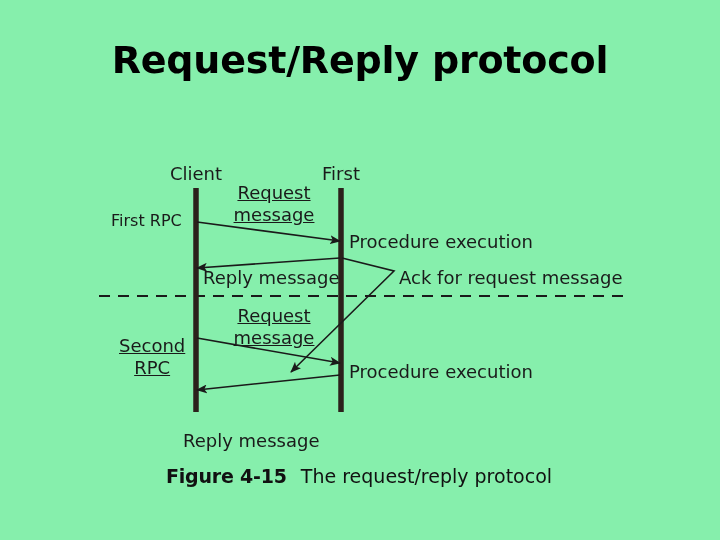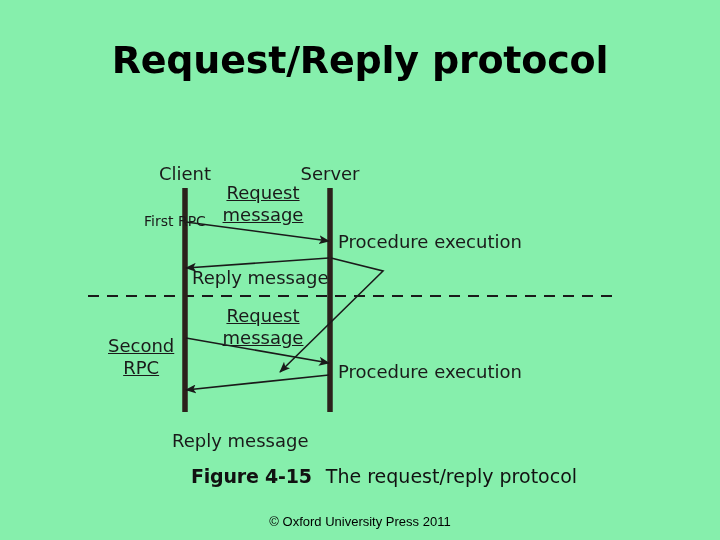--- a/index.html
+++ b/index.html
@@ -36,21 +36,21 @@
     font-size: 38px;
     line-height: 44px;
     letter-spacing: -0.2px;
     color: #000000;
     white-space: nowrap;
   }
 
   
   .figure-area {
     position: absolute;
-    left: 0px;
+    left: 11px;
     top: 150px;
     width: 580px;
     height: 350px;
   }
 
   .figure-svg {
     position: absolute;
     left: 0;
     top: 0;
   }
@@ -63,21 +63,21 @@
     white-space: nowrap;
     font-size: 17px;
     line-height: 20px;
   }
 
   .dlabel.center { transform: translateX(-50%); text-align: center; }
 
   #label-client   { left: 185px; top: 14px;  font-size: 18px; }
   #label-server   { left: 330px; top: 14px;  font-size: 18px; }
 
-  #label-first-rpc  { left: 100px; top: 61px; font-size: 14px; margin-left: 44px; }
+  #label-first-rpc  { left: 100px; top: 61px; font-size: 16px; }
 
   #label-request1 { left: 263px; top: 32px;  font-size: 18px; }
 
   #label-proc1    { left: 338px; top: 82px;  font-size: 18px; }
 
   #label-reply1   { left: 192px; top: 118px; font-size: 18px; }
 
   #label-ack      { left: 388px; top: 118px; font-size: 18px; }
 
   #label-second-rpc { left: 108px; top: 185px; font-size: 18px; text-align: center; }
@@ -92,21 +92,20 @@
 
   
   .fig-caption {
     position: absolute;
     left: 155px;
     top: 315px;
     font-family: "DejaVu Sans", sans-serif;
     font-size: 19px;
     color: #111111;
     white-space: nowrap;
-    margin-left: 36px;
   }
   .fig-caption .fig-num {
     font-weight: bold;
     letter-spacing: -0.2px;
   }
   .fig-caption .fig-gap { display: inline-block; width: 14px; }
 
   
   .copyright {
     position: absolute;
@@ -146,33 +145,34 @@
 
       <polyline points="331,108 383,121 280,222" fill="none" stroke="#1a1a1a" stroke-width="1.6" marker-end="url(#ah)"></polyline>
 
       <line x1="186" y1="188" x2="329" y2="213" stroke="#1a1a1a" stroke-width="1.6" marker-end="url(#ah)"></line>
 
       <line x1="329" y1="225" x2="186" y2="240" stroke="#1a1a1a" stroke-width="1.6" marker-end="url(#ah)"></line>
     </svg>
 
     <div class="dlabel center" id="label-client">Client</div>
 
-    <div class="dlabel center" id="label-server">Server</div>
+    <div class="dlabel center" id="label-server">First</div>
 
     <div class="dlabel" id="label-first-rpc">First RPC</div>
 
     <div class="dlabel center two-line" id="label-request1">
       <div>Request</div>
       <div>message</div>
     </div>
 
     <div class="dlabel" id="label-proc1">Procedure execution</div>
 
     <div class="dlabel" id="label-reply1">Reply message</div>
 
+    <div class="dlabel" id="label-ack">Ack for request message</div>
 
     <div class="dlabel two-line" id="label-second-rpc">
       <div>Second</div>
       <div>RPC</div>
     </div>
 
     <div class="dlabel center two-line" id="label-request2">
       <div>Request</div>
       <div>message</div>
     </div>
@@ -180,15 +180,14 @@
     <div class="dlabel" id="label-proc2">Procedure execution</div>
 
     <div class="dlabel" id="label-reply2">Reply message</div>
 
     <div class="fig-caption">
       <span class="fig-num">Figure 4-15</span><span class="fig-gap"></span><span>The request/reply protocol</span>
     </div>
 
   </div>
 
-  <div class="copyright">© Oxford University Press 2011</div>
 
 </div>
 
 </body></html>

